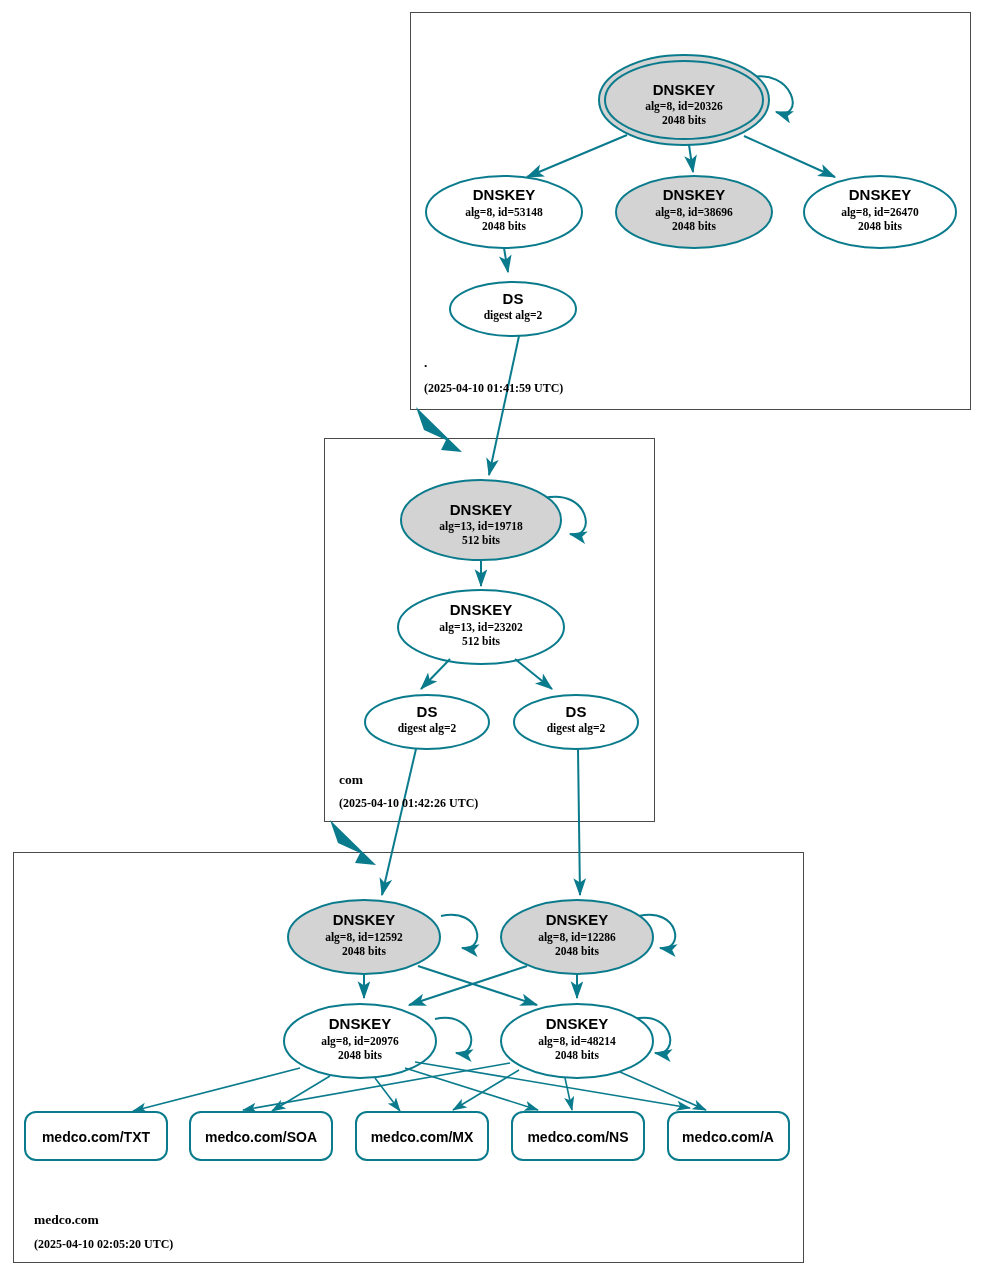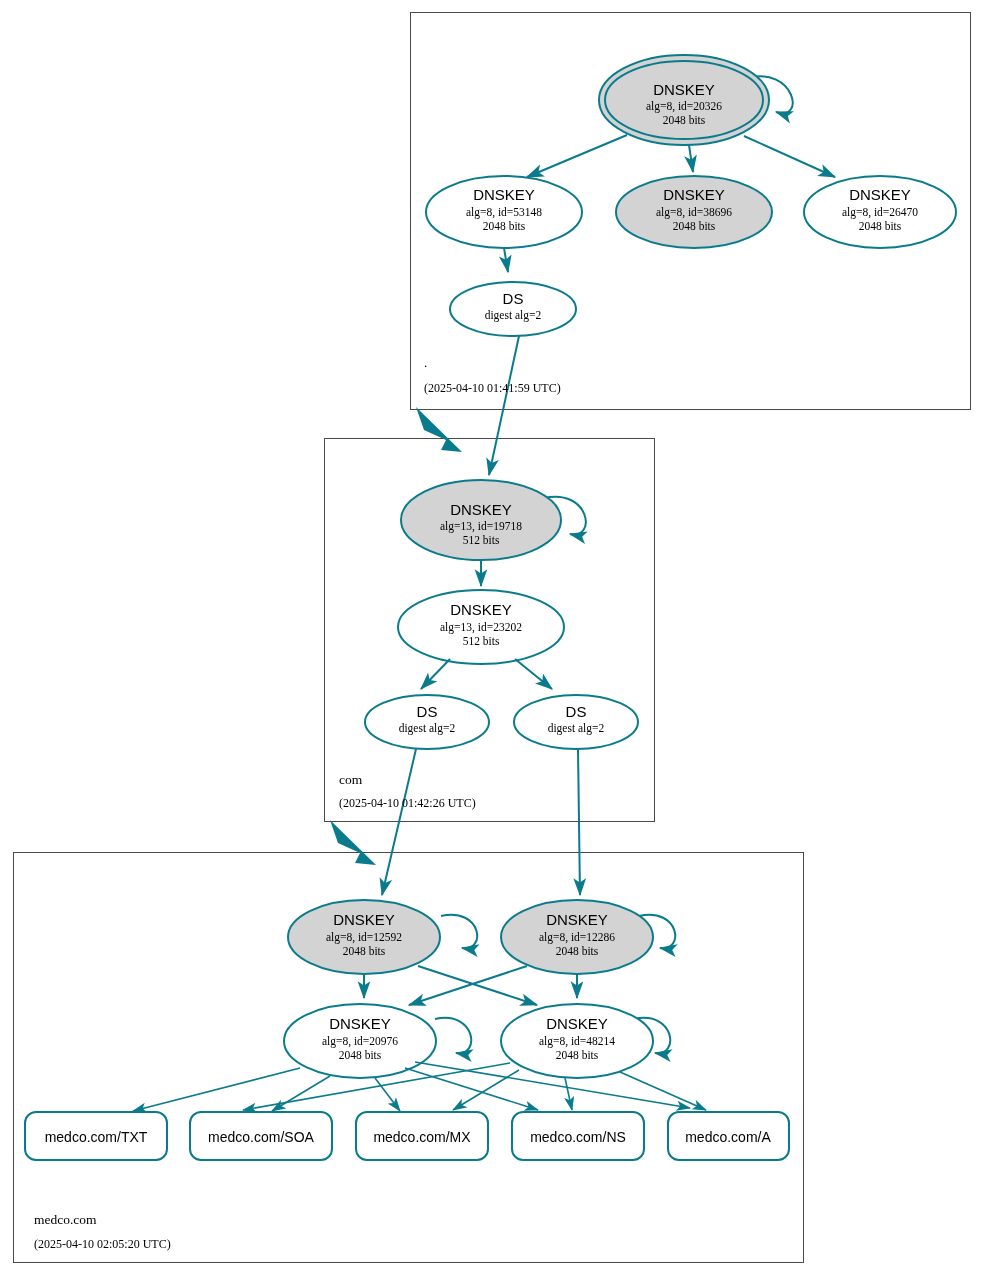--- a/index.html
+++ b/index.html
@@ -1,18 +1,18 @@
 <!DOCTYPE html>
 <html><head>
 <meta charset="utf-8">
 <style>
   html,body{margin:0;padding:0;background:#ffffff;}
   body{width:983px;height:1278px;overflow:hidden;
        font-family:"Liberation Sans", sans-serif;}
-  #stage{position:relative;width:983px;height:1218px;}
+  #stage{position:relative;width:983px;height:1218px;font-weight:bold;}
   svg#graph{position:absolute;left:0;top:0;width:983px;height:1278px;display:block;}
   .zone-box{fill:#ffffff;stroke:#4a4a4a;stroke-width:1;}
   .node-ell{stroke:#0a7b8c;stroke-width:2;}
   .fill-gray{fill:#d3d3d3;}
   .fill-white{fill:#ffffff;}
   .rr-box{fill:#ffffff;stroke:#0a7b8c;stroke-width:2;}
   .edge{stroke:#0a7b8c;stroke-width:2;fill:none;}
   .edge-thin{stroke:#0a7b8c;stroke-width:1.6;fill:none;}
   .zone-arrow{fill:#0a7b8c;stroke:none;}
   text{fill:#000000;}

